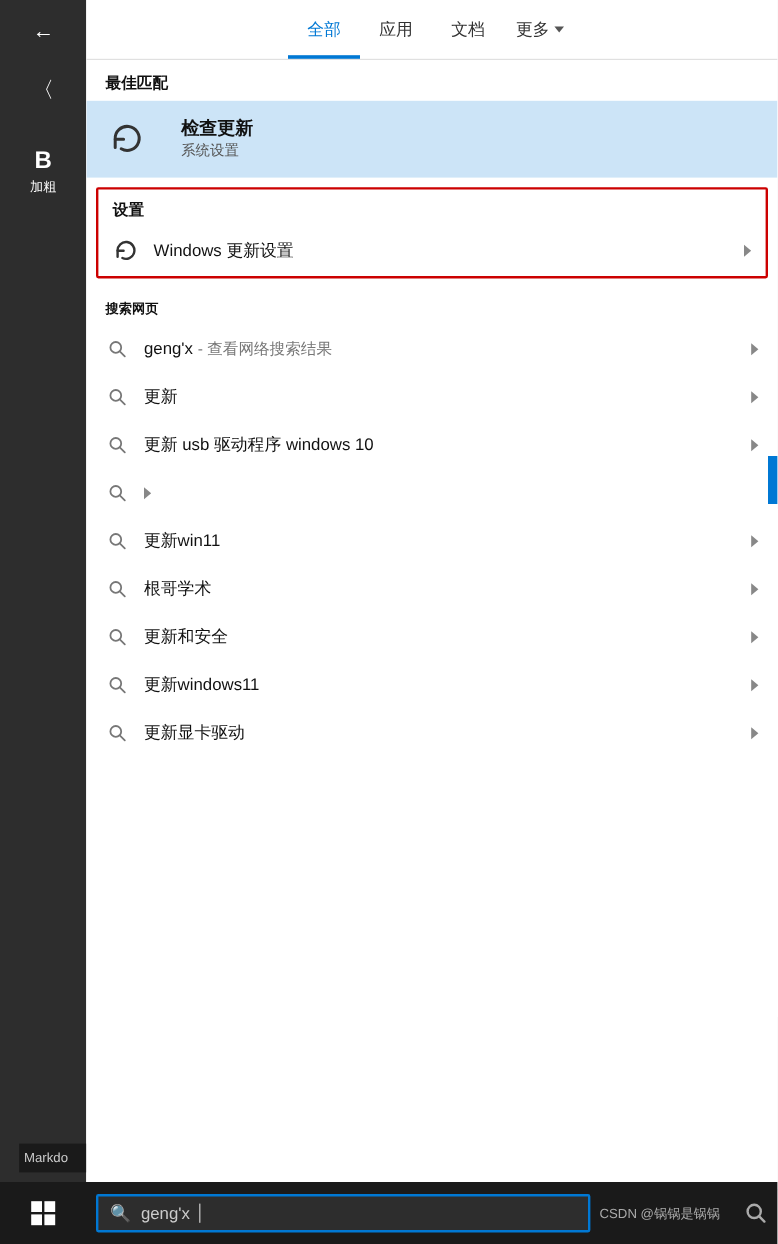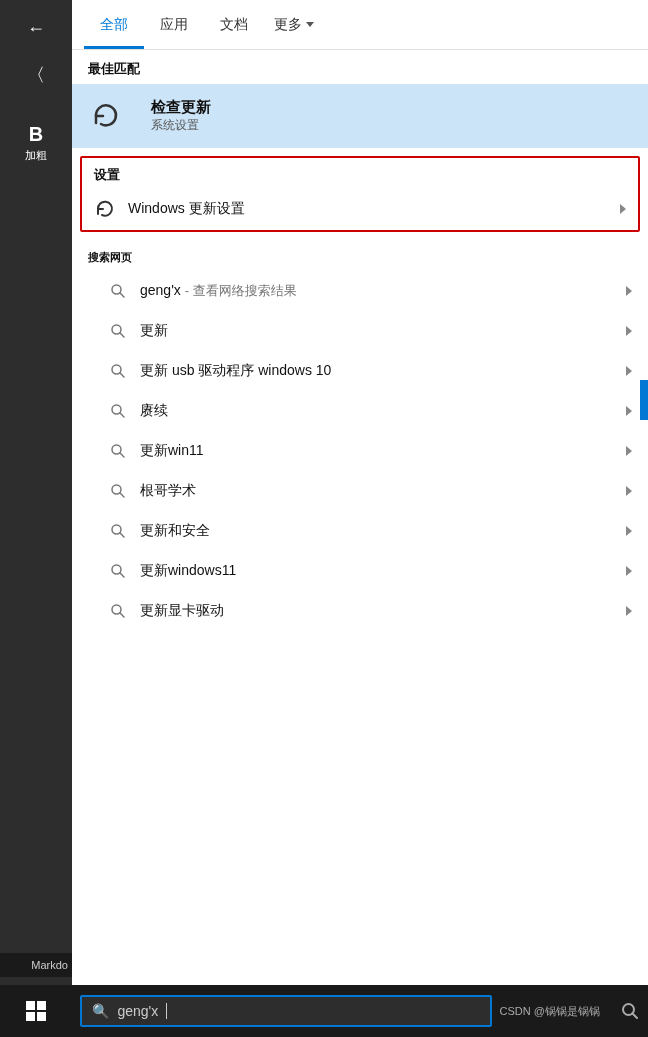--- a/index.html
+++ b/index.html
@@ -50,27 +50,27 @@
       align-items: center;
       gap: 2px;
     }
     .sidebar-bold-btn span.label {
       font-size: 11px;
       font-weight: normal;
     }
     .sidebar-markdown {
       position: absolute;
       bottom: 60px;
-      left: 0;
+      left: 16px;
       width: 72px;
       background: #1a1a1a;
       color: #ccc;
       font-size: 11px;
       padding: 6px 4px;
-      text-align: right;
+      text-align: left;
     }
 
     
     .search-panel {
       position: absolute;
       left: 72px;
       top: 0;
       width: 576px;
       height: 1037px;
       background: #ffffff;
@@ -79,20 +79,21 @@
     }
 
     
     .tabs-row {
       display: flex;
       align-items: center;
       border-bottom: 1px solid #e0e0e0;
       padding: 0 12px;
       height: 50px;
       background: #fff;
+      justify-content: center;
     }
     .tab-item {
       padding: 14px 16px;
       font-size: 14px;
       color: #333;
       cursor: pointer;
       position: relative;
       white-space: nowrap;
     }
     .tab-item.active {
@@ -225,21 +226,20 @@
       color: #111;
     }
 
     
     .result-item {
       display: flex;
       align-items: center;
       padding: 10px 16px;
       cursor: pointer;
       gap: 12px;
-      margin-left: 20px;
     }
     .search-icon-circle {
       width: 20px;
       height: 20px;
       display: flex;
       align-items: center;
       justify-content: center;
       flex-shrink: 0;
     }
     .result-text {
@@ -472,21 +472,20 @@
       <span class="result-chevron"></span>
     </div>
 
     <div class="result-item">
       <div class="search-icon-circle">
         <svg width="16" height="16" viewBox="0 0 16 16" fill="none">
           <circle cx="6.5" cy="6.5" r="4.5" stroke="#777" stroke-width="1.5"></circle>
           <line x1="10" y1="10" x2="14" y2="14" stroke="#777" stroke-width="1.5" stroke-linecap="round"></line>
         </svg>
       </div>
-      <span class="result-text">赓续</span>
       <span class="result-chevron"></span>
     </div>
 
     <div class="result-item">
       <div class="search-icon-circle">
         <svg width="16" height="16" viewBox="0 0 16 16" fill="none">
           <circle cx="6.5" cy="6.5" r="4.5" stroke="#777" stroke-width="1.5"></circle>
           <line x1="10" y1="10" x2="14" y2="14" stroke="#777" stroke-width="1.5" stroke-linecap="round"></line>
         </svg>
       </div>

